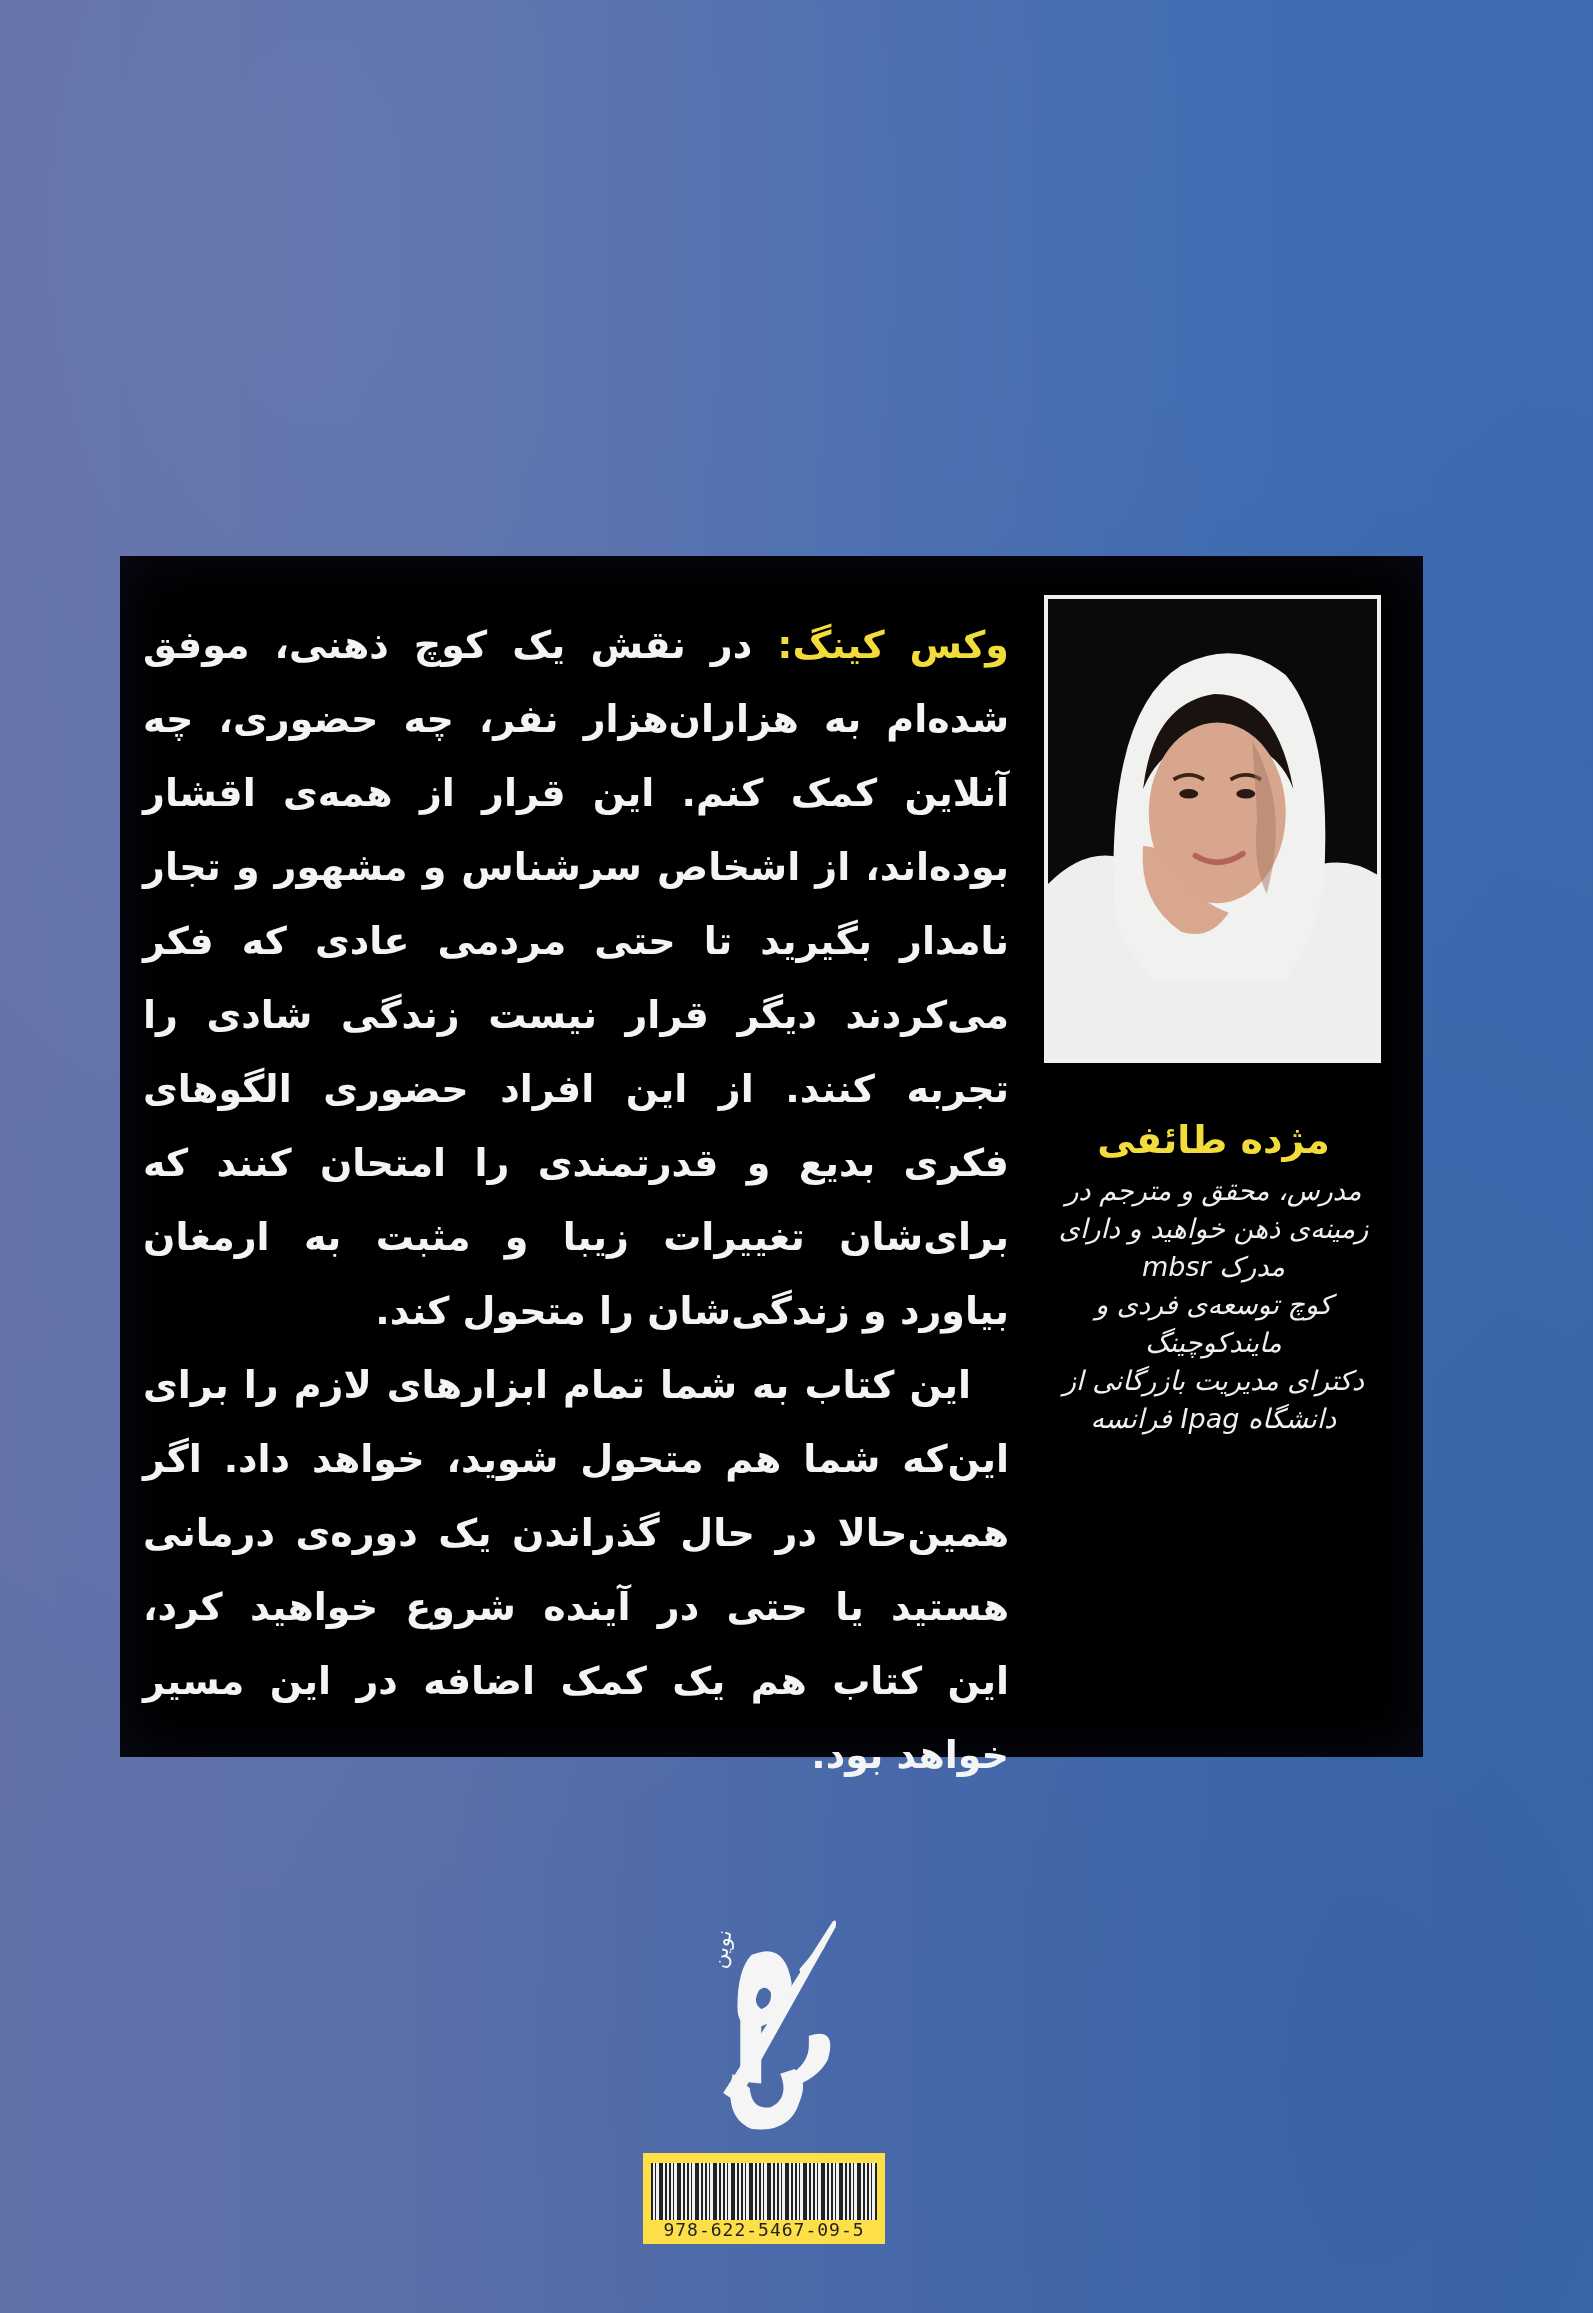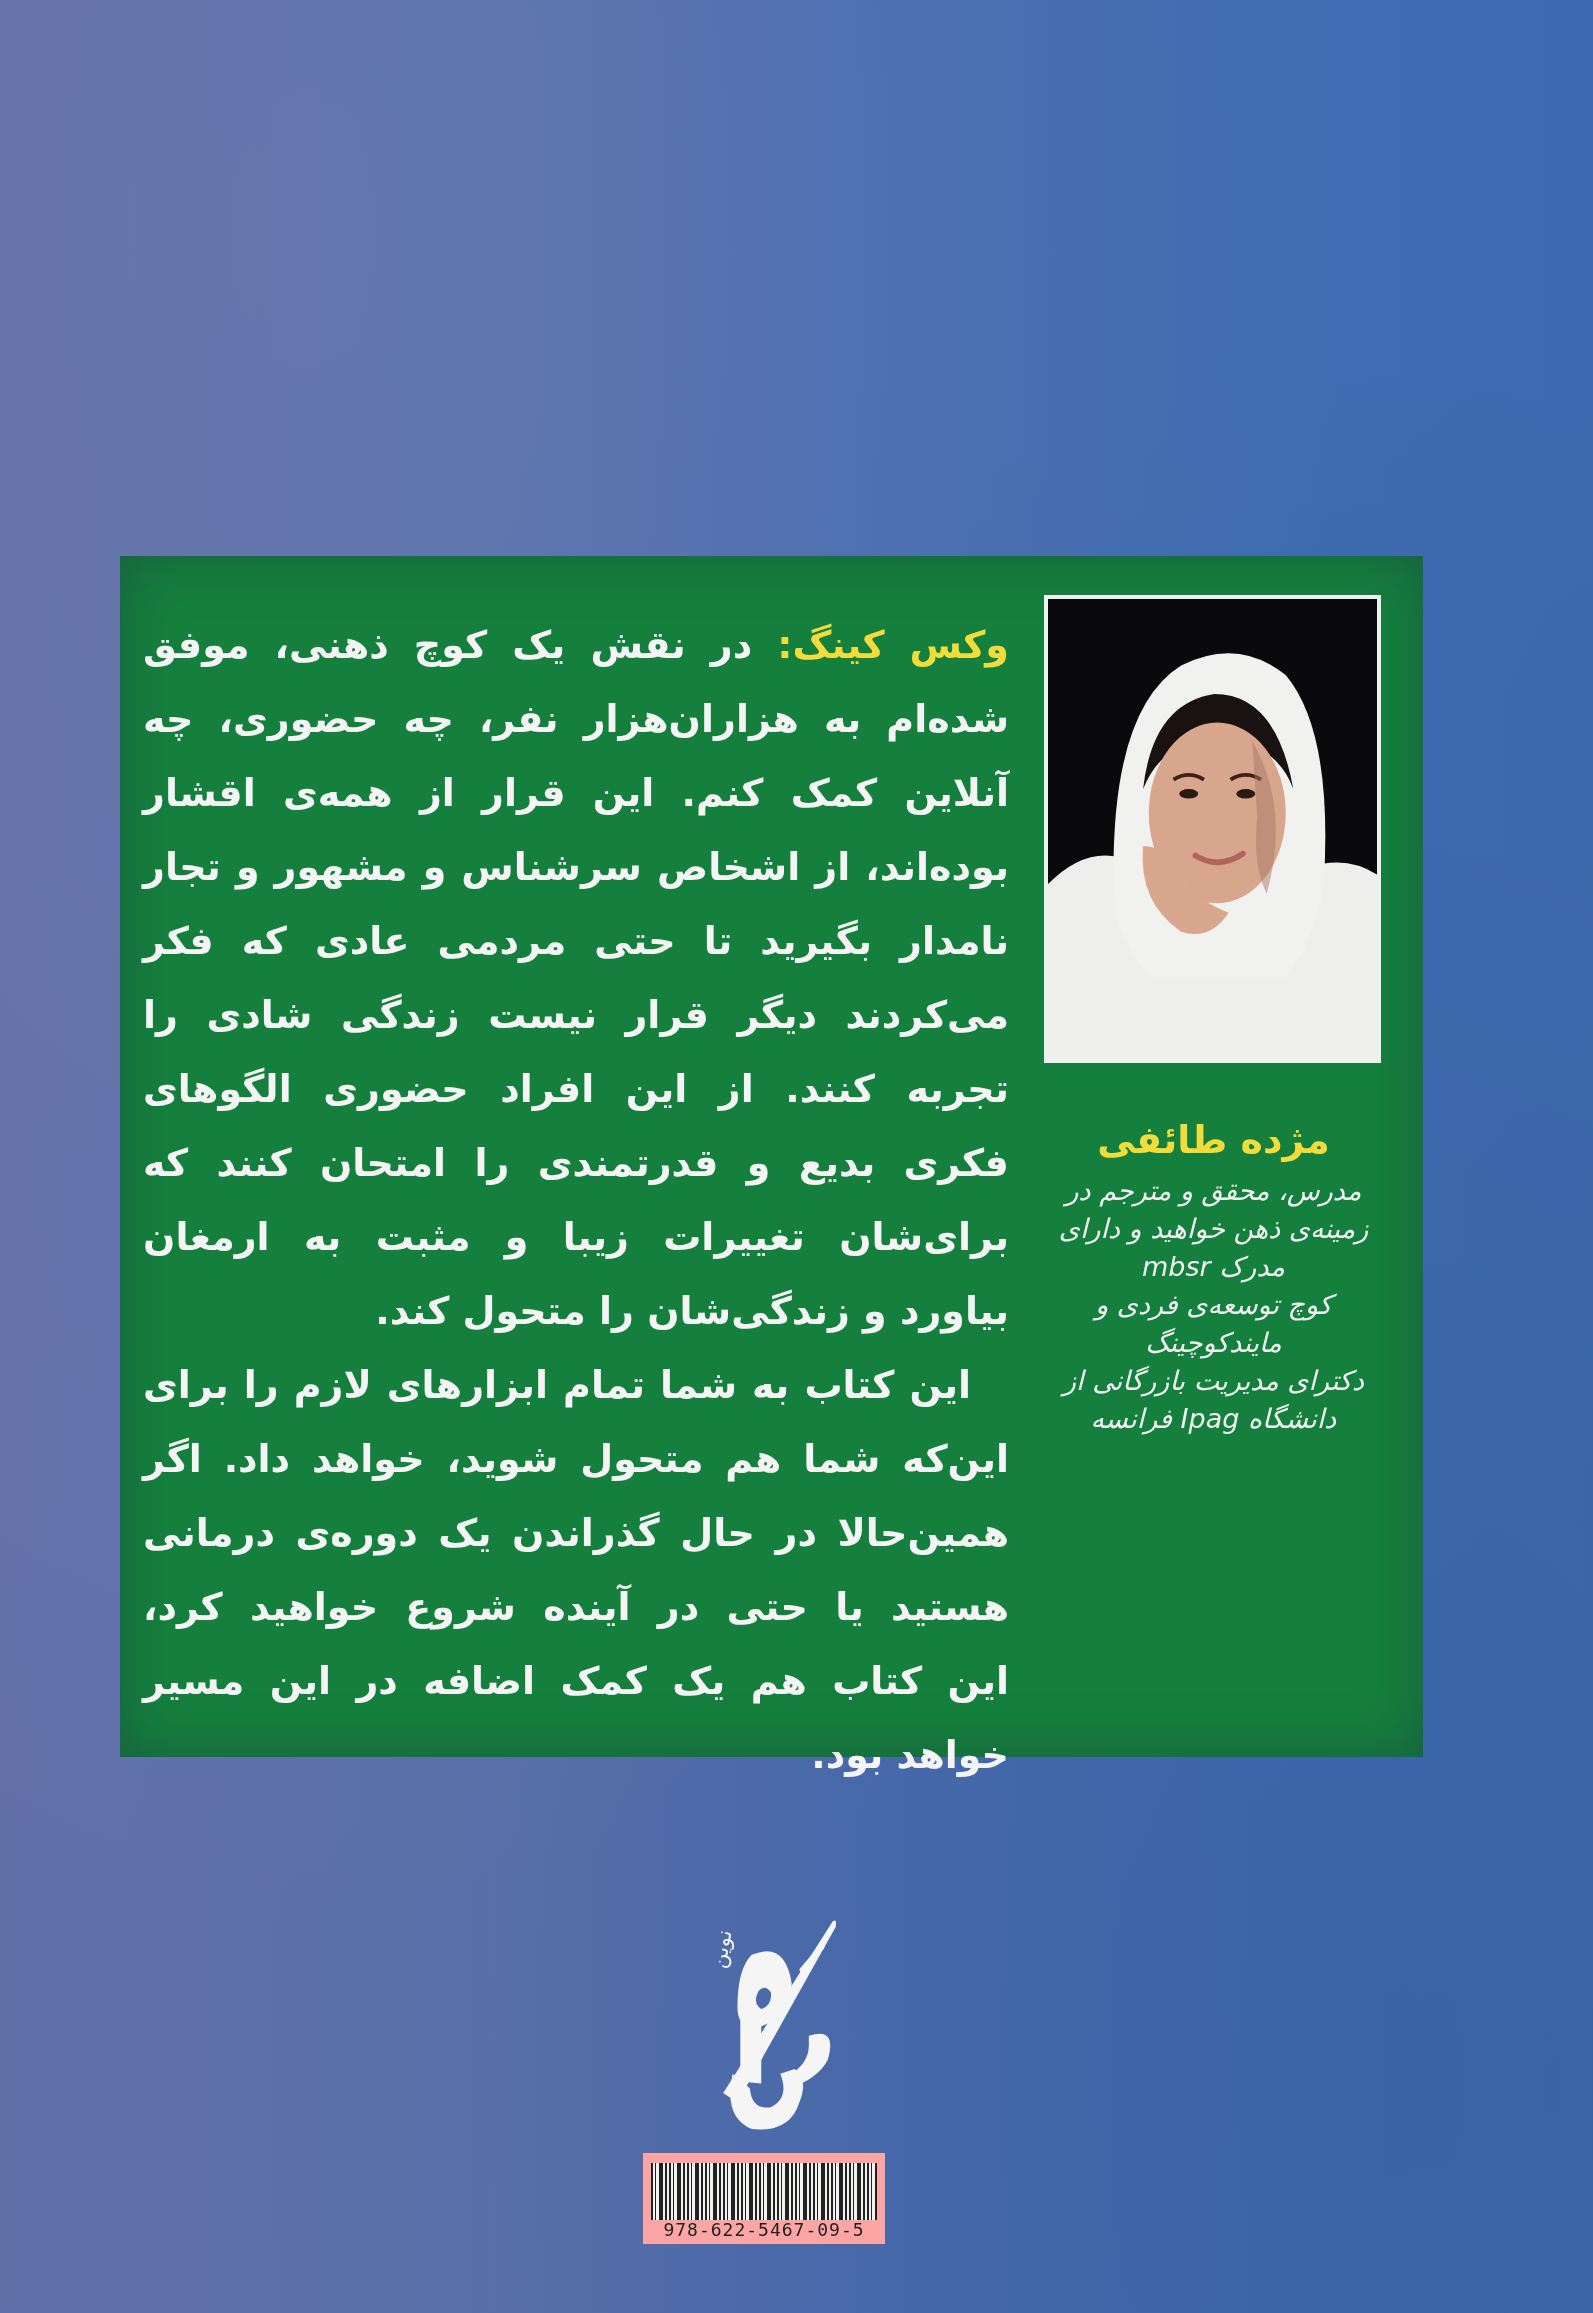--- a/index.html
+++ b/index.html
@@ -21,21 +21,21 @@
       radial-gradient(ellipse at 20% 10%, rgba(255,255,255,0.05), transparent 60%),
       radial-gradient(ellipse at 85% 90%, rgba(0,0,30,0.08), transparent 60%);
     pointer-events: none;
   }
   .panel {
     position: absolute;
     left: 120px;
     top: 556px;
     width: 1303px;
     height: 1201px;
-    background: #15803d;
+    background: #000000;
     box-shadow: inset 0 0 57px rgba(30,35,70,0.35);
   }
   .body-text {
     position: absolute;
     left: 23px;
     top: 52px;
     width: 866px;
     direction: rtl;
     text-align: justify;
     text-align-last: right;
@@ -113,21 +113,21 @@
     top: 1912px;
     width: 200px;
     height: 219px;
   }
   .barcode {
     position: absolute;
     left: 643px;
     top: 2153px;
     width: 242px;
     height: 91px;
-    background: #fca5a5;
+    background: #fde047;
   }
   .barcode .bars {
     position: absolute;
     left: 7.6px;
     top: 9.5px;
     width: 226px;
     height: 57px;
     background: repeating-linear-gradient(90deg,
       #222 0px, #222 1.9px, #f2f2f0 1.9px, #f2f2f0 3.8px,
       #222 3.8px, #222 4.8px, #f2f2f0 4.8px, #f2f2f0 7.6px,

